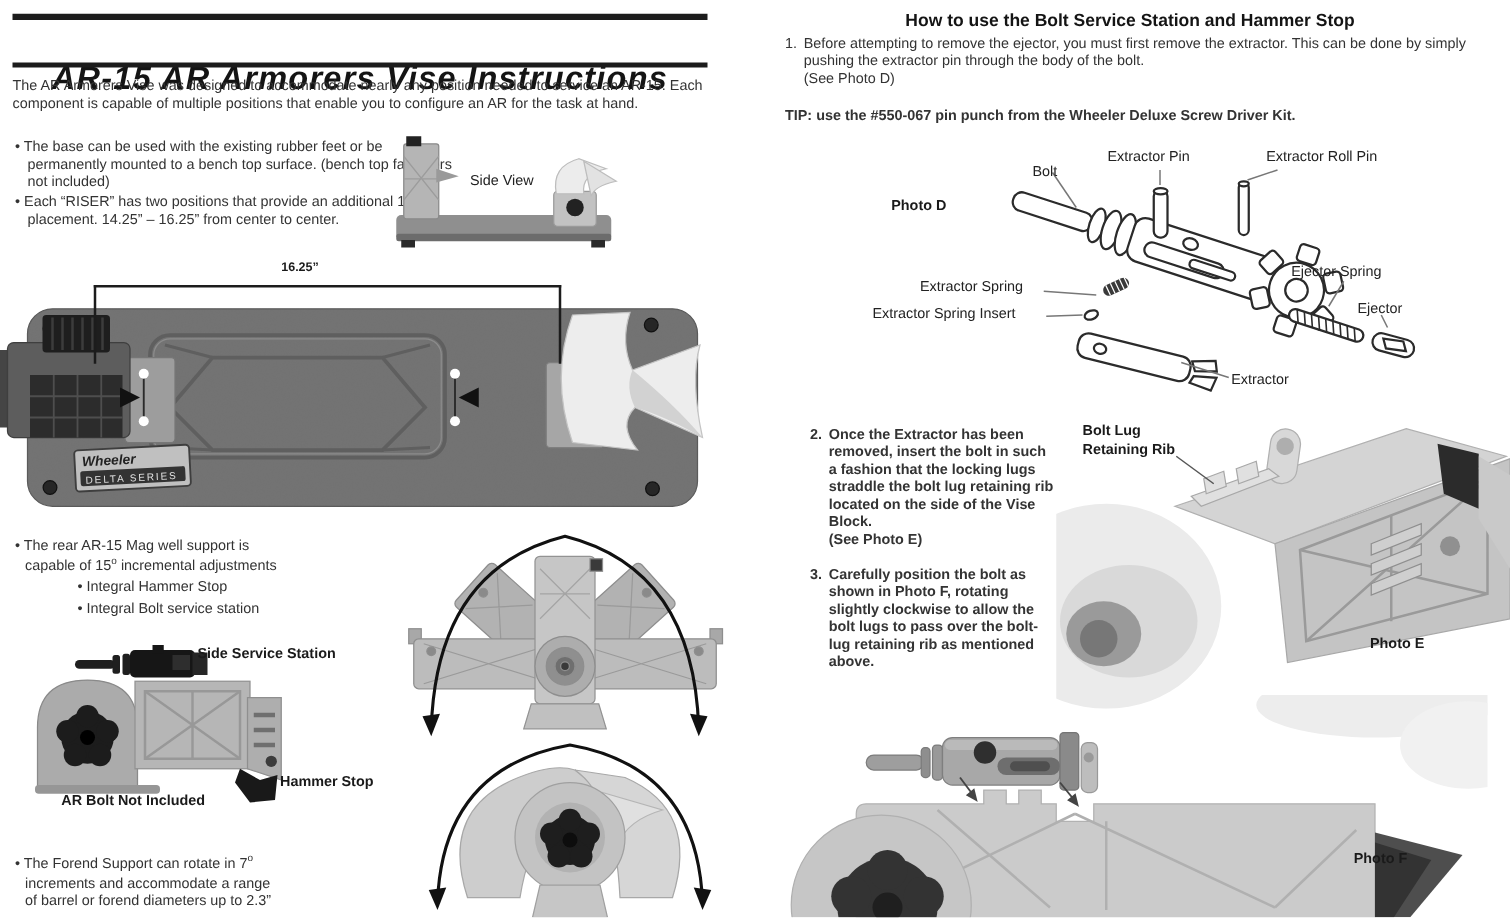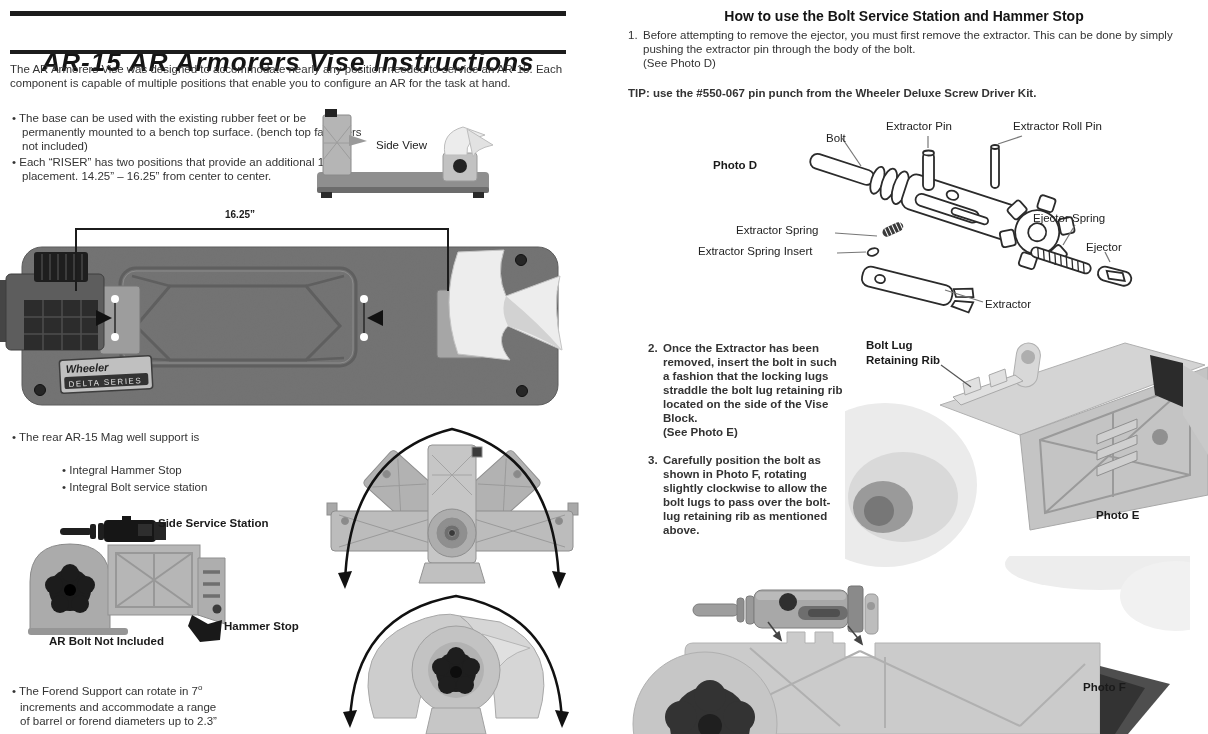--- a/index.html
+++ b/index.html
@@ -111,20 +111,21 @@
     <g transform="rotate(-3 106 134)">
       <rect x="60" y="118" width="92" height="33" rx="3" fill="#c0c0c0" stroke="#3e3e3e" stroke-width="1.5"></rect>
       <text x="66" y="131" font-size="11" font-style="italic" font-weight="bold" fill="#222">Wheeler</text>
       <rect x="64" y="135" width="84" height="12" rx="2" fill="#333"></rect>
       <text x="68" y="145" font-size="8" letter-spacing="1.5" fill="#e0e0e0">DELTA SERIES</text>
     </g>
   </svg>
 
   <div class="abs body-txt" style="left:12px;top:430px;width:300px;">
     <div class="bullet"><span>The rear AR-15 Mag well support is</span></div>
+    <div style="padding-left:8px;"><span>capable of 15</span><span class="deg">o</span><span> incremental adjustments</span></div>
   </div>
   <div class="abs body-txt sub-bullet" style="left:62px;top:463px;">Integral Hammer Stop</div>
   <div class="abs body-txt sub-bullet" style="left:62px;top:480px;">Integral Bolt service station</div>
 
   <svg class="abs" style="left:20px;top:516px;" width="235" height="132" viewBox="0 0 235 132">
     <path d="M10 117 L10 66 Q10 28 50 28 Q90 28 90 66 L90 117 Z" fill="#ababab" stroke="#8a8a8a"></path>
     <rect x="8" y="112" width="100" height="7" rx="3" fill="#969696"></rect>
     <g fill="#1c1c1c">
       <circle cx="50" cy="74" r="21"></circle>
       <circle cx="50" cy="57" r="9"></circle>

